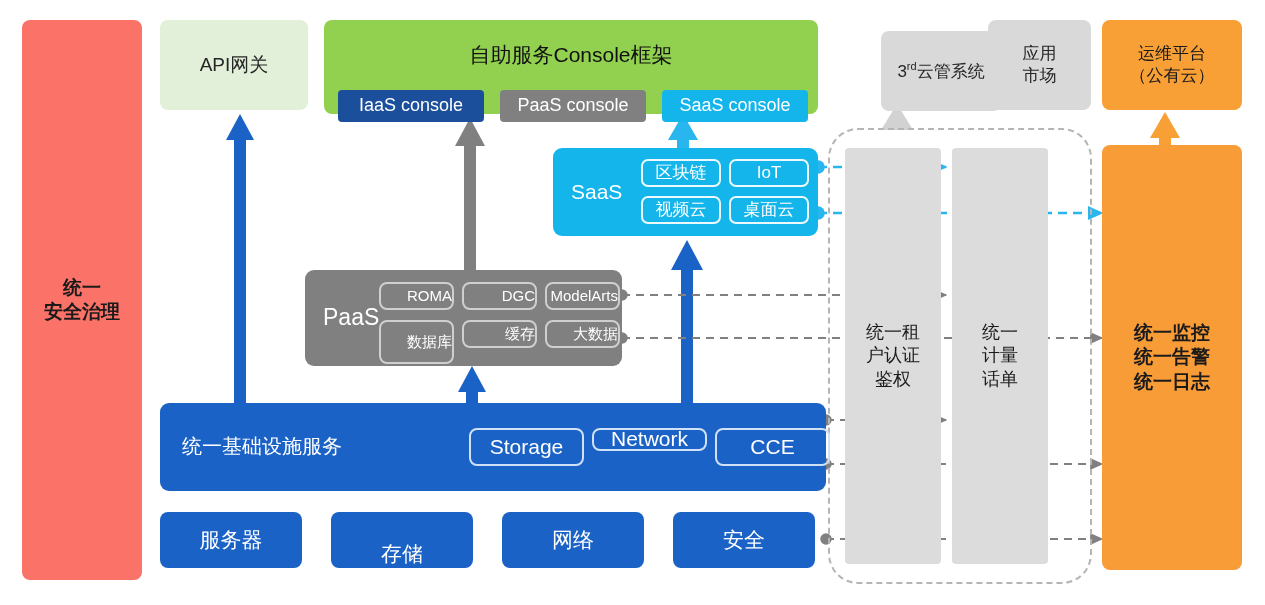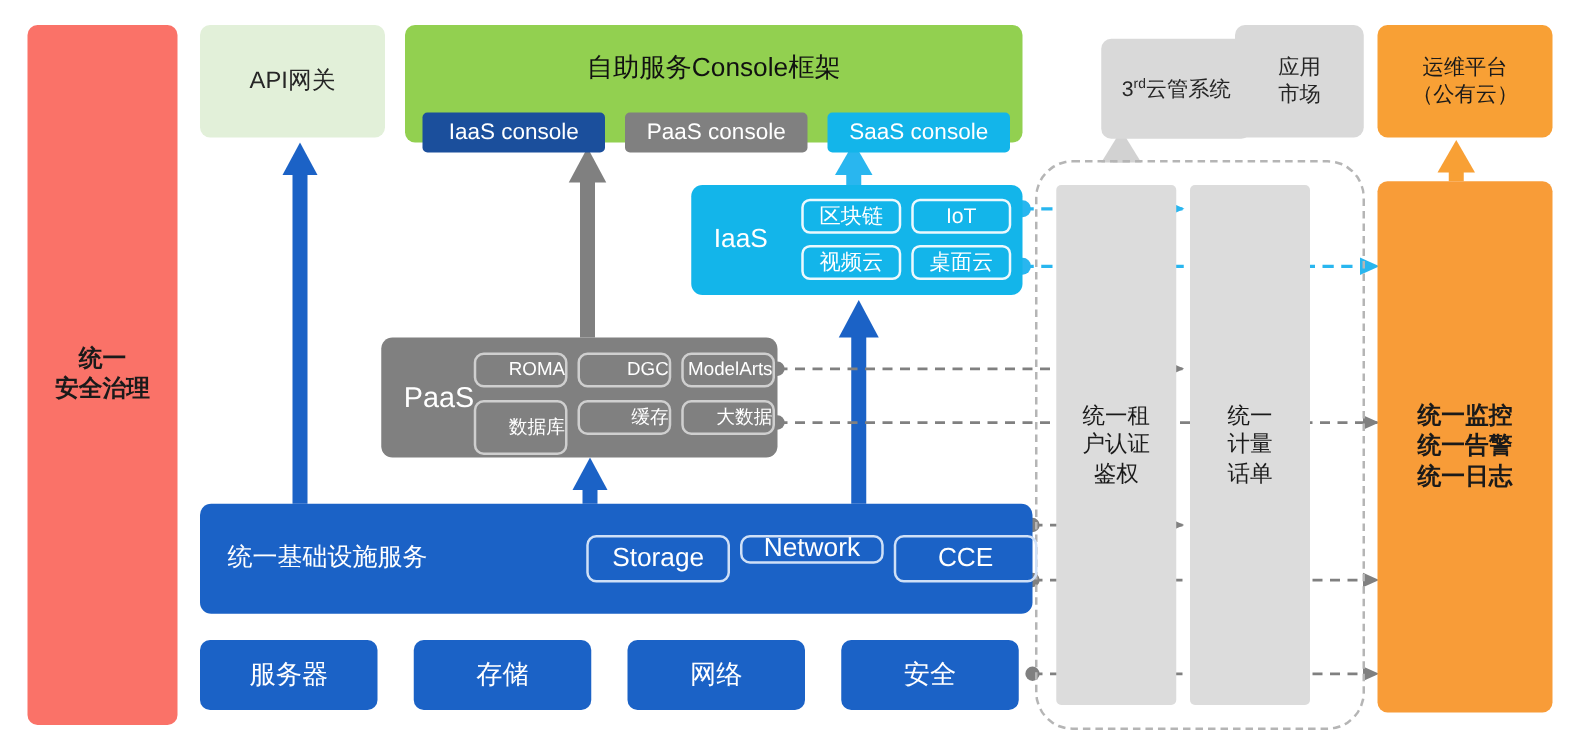--- a/index.html
+++ b/index.html
@@ -187,21 +187,21 @@
   </div>
   <div class="box svc-col" style="left:952px;top:148px;width:96px;height:416px;">
     <div>
       <div>统一</div>
       <div>计量</div>
       <div>话单</div>
     </div>
   </div>
 
   <div class="box saas" style="left:553px;top:148px;width:265px;height:88px;">
-    <span class="saas-label">IaaS</span>
+    <span class="saas-label">SaaS</span>
     <div class="pill" style="left:88px;top:11px;width:80px;height:28px;">
       <span>区块链</span>
     </div>
     <div class="pill" style="left:176px;top:11px;width:80px;height:28px;">
       <span>IoT</span>
     </div>
     <div class="pill" style="left:88px;top:48px;width:80px;height:28px;">
       <span>视频云</span>
     </div>
     <div class="pill" style="left:176px;top:48px;width:80px;height:28px;">
@@ -240,21 +240,21 @@
       <span>Network</span>
     </div>
     <div class="pill-b" style="left:555px;top:25px;width:115px;height:38px;">
       <span>CCE</span>
     </div>
   </div>
 
   <div class="box hw-box" style="left:160px;top:512px;width:142px;height:56px;">
     <span>服务器</span>
   </div>
-  <div class="box hw-box" style="left:331px;top:512px;width:142px;height:56px;">
+  <div class="box hw-box" style="left:331px;top:512px;width:142px;height:56px;align-items:flex-end;">
     <span>存储</span>
   </div>
   <div class="box hw-box" style="left:502px;top:512px;width:142px;height:56px;">
     <span>网络</span>
   </div>
   <div class="box hw-box" style="left:673px;top:512px;width:142px;height:56px;">
     <span>安全</span>
   </div>
 
 </div>

